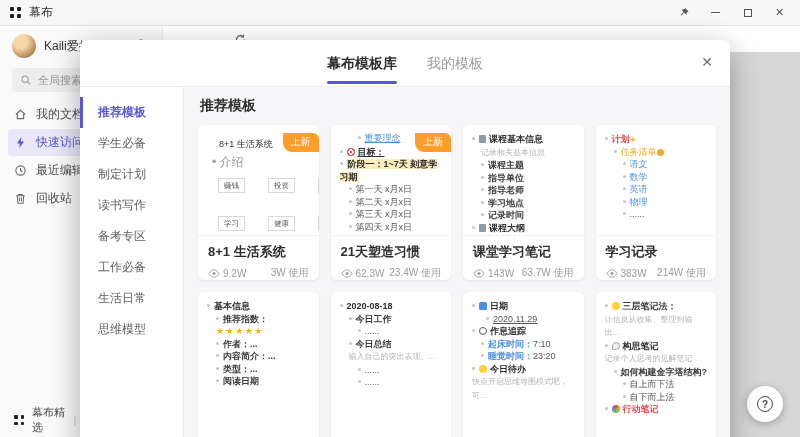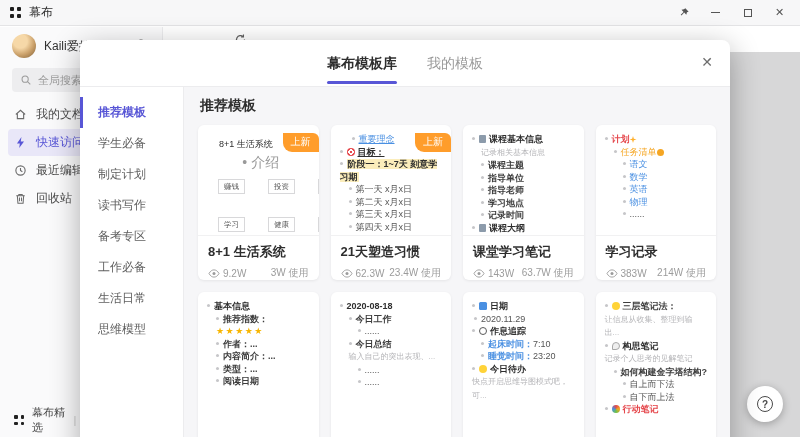--- a/index.html
+++ b/index.html
@@ -91,21 +91,21 @@
   .ic-calendar { background:#4a90e2; border-radius:1.5px; }
   .ic-stopwatch { border:1.2px solid #5a5a5a; border-radius:50%; background:#fff; }
   .ic-bulb { background:#ffd338; border-radius:50%; }
   .ic-chat { border:1px solid #a8a8a8; background:#efefef; border-radius:50% 50% 50% 0; }
   .ic-sparkle { background:#ffb02e; clip-path:polygon(50% 0,62% 38%,100% 50%,62% 62%,50% 100%,38% 62%,0 50%,38% 38%); width:7px; height:7px; }
   .ic-fist { background:#f5a623; border-radius:50%; width:7px; height:7px; }
   .ic-palette { border-radius:50%; background:conic-gradient(#e5484d,#f5a623,#6cc24a,#4a90e2,#e5484d); }
 
   
   .pv-head { font-size:9px; color:#2e2e2e; margin:5px 0 3px 12px; }
-  .pv-sub { font-size:14px; color:#9a9a9a; margin-left:5px;text-align:center; }
+  .pv-sub { font-size:12px; color:#9a9a9a; margin-left:5px; }
   .pv-grid { display:grid; grid-template-columns:repeat(3,27px); gap:23px; margin:7px 0 0 11px; }
   .pv-cell { border:1px solid #d8d8da; height:15px; line-height:14px; text-align:center; font-size:7.5px; color:#555; background:#fff; }
   .cell-red { border-color:#e5484d; color:#e5484d; }
 
   svg { display:block; }
 </style>
 </head>
 <body>
 
 <div class="app">
@@ -271,21 +271,21 @@
                     </svg>
           <span>9.2W</span>
         </span>
         <span class="uses">3W 使用</span>
       </div>
     </div>
   </div>
             <div class="card">
     <div class="badge">上新</div>
     <div class="pv">
-                <div class="pl" style="margin-left: 12px;"><span class="dot"></span><span class="sp blue ul">重要理念</span></div>
+                <div class="pl" style="margin-left: 18px; font-family: Liberation Mono, monospace;"><span class="dot"></span><span class="sp blue ul">重要理念</span></div>
                 <div class="pl" style="margin-left: 0px;"><span class="dot"></span><span class="pic ic-target"></span><span class="sp bold ul">目标：</span></div>
                 <div class="pl" style="margin-left: 0px;"><span class="dot"></span><span class="sp bold hl">阶段一：1~7天 刻意学习期</span></div>
                 <div class="pl" style="margin-left: 9px;"><span class="dot"></span><span class="sp ">第一天 x月x日</span></div>
                 <div class="pl" style="margin-left: 9px;"><span class="dot"></span><span class="sp ">第二天 x月x日</span></div>
                 <div class="pl" style="margin-left: 9px;"><span class="dot"></span><span class="sp ">第三天 x月x日</span></div>
                 <div class="pl" style="margin-left: 9px;"><span class="dot"></span><span class="sp ">第四天 x月x日</span></div>
               </div>
     <div class="cfoot">
       <div class="ctitle">21天塑造习惯</div>
       <div class="cstats">
@@ -373,21 +373,21 @@
                 <div class="pl" style="margin-left: 9px;"><span class="sp note">输入自己的突出表现、...</span></div>
                 <div class="pl" style="margin-left: 18px;"><span class="dot"></span><span class="sp ">......</span></div>
                 <div class="pl" style="margin-left: 18px;"><span class="dot"></span><span class="sp ">......</span></div>
               </div>
 
   </div>
             <div class="card">
 
     <div class="pv pv-tall">
                 <div class="pl" style="margin-left: 0px;"><span class="dot"></span><span class="pic ic-calendar"></span><span class="sp bold">日期</span></div>
-                <div class="pl" style="margin-left: 2px;"><span class="dot"></span><span class="sp ">2020.11.29</span></div>
+                <div class="pl" style="margin-left: 14px; text-decoration: underline;"><span class="dot"></span><span class="sp ">2020.11.29</span></div>
                 <div class="pl" style="margin-left: 0px;"><span class="dot"></span><span class="pic ic-stopwatch"></span><span class="sp bold">作息追踪</span></div>
                 <div class="pl" style="margin-left: 9px;"><span class="dot"></span><span class="sp blue semi">起床时间：</span><span class="sp ">7:10</span></div>
                 <div class="pl" style="margin-left: 9px;"><span class="dot"></span><span class="sp blue semi">睡觉时间：</span><span class="sp ">23:20</span></div>
                 <div class="pl" style="margin-left: 0px;"><span class="dot"></span><span class="pic ic-bulb"></span><span class="sp bold">今日待办</span></div>
                 <div class="pl" style="margin-left: 0px;"><span class="sp note">快点开启思维导图模式吧，可...</span></div>
               </div>
 
   </div>
             <div class="card">
 

